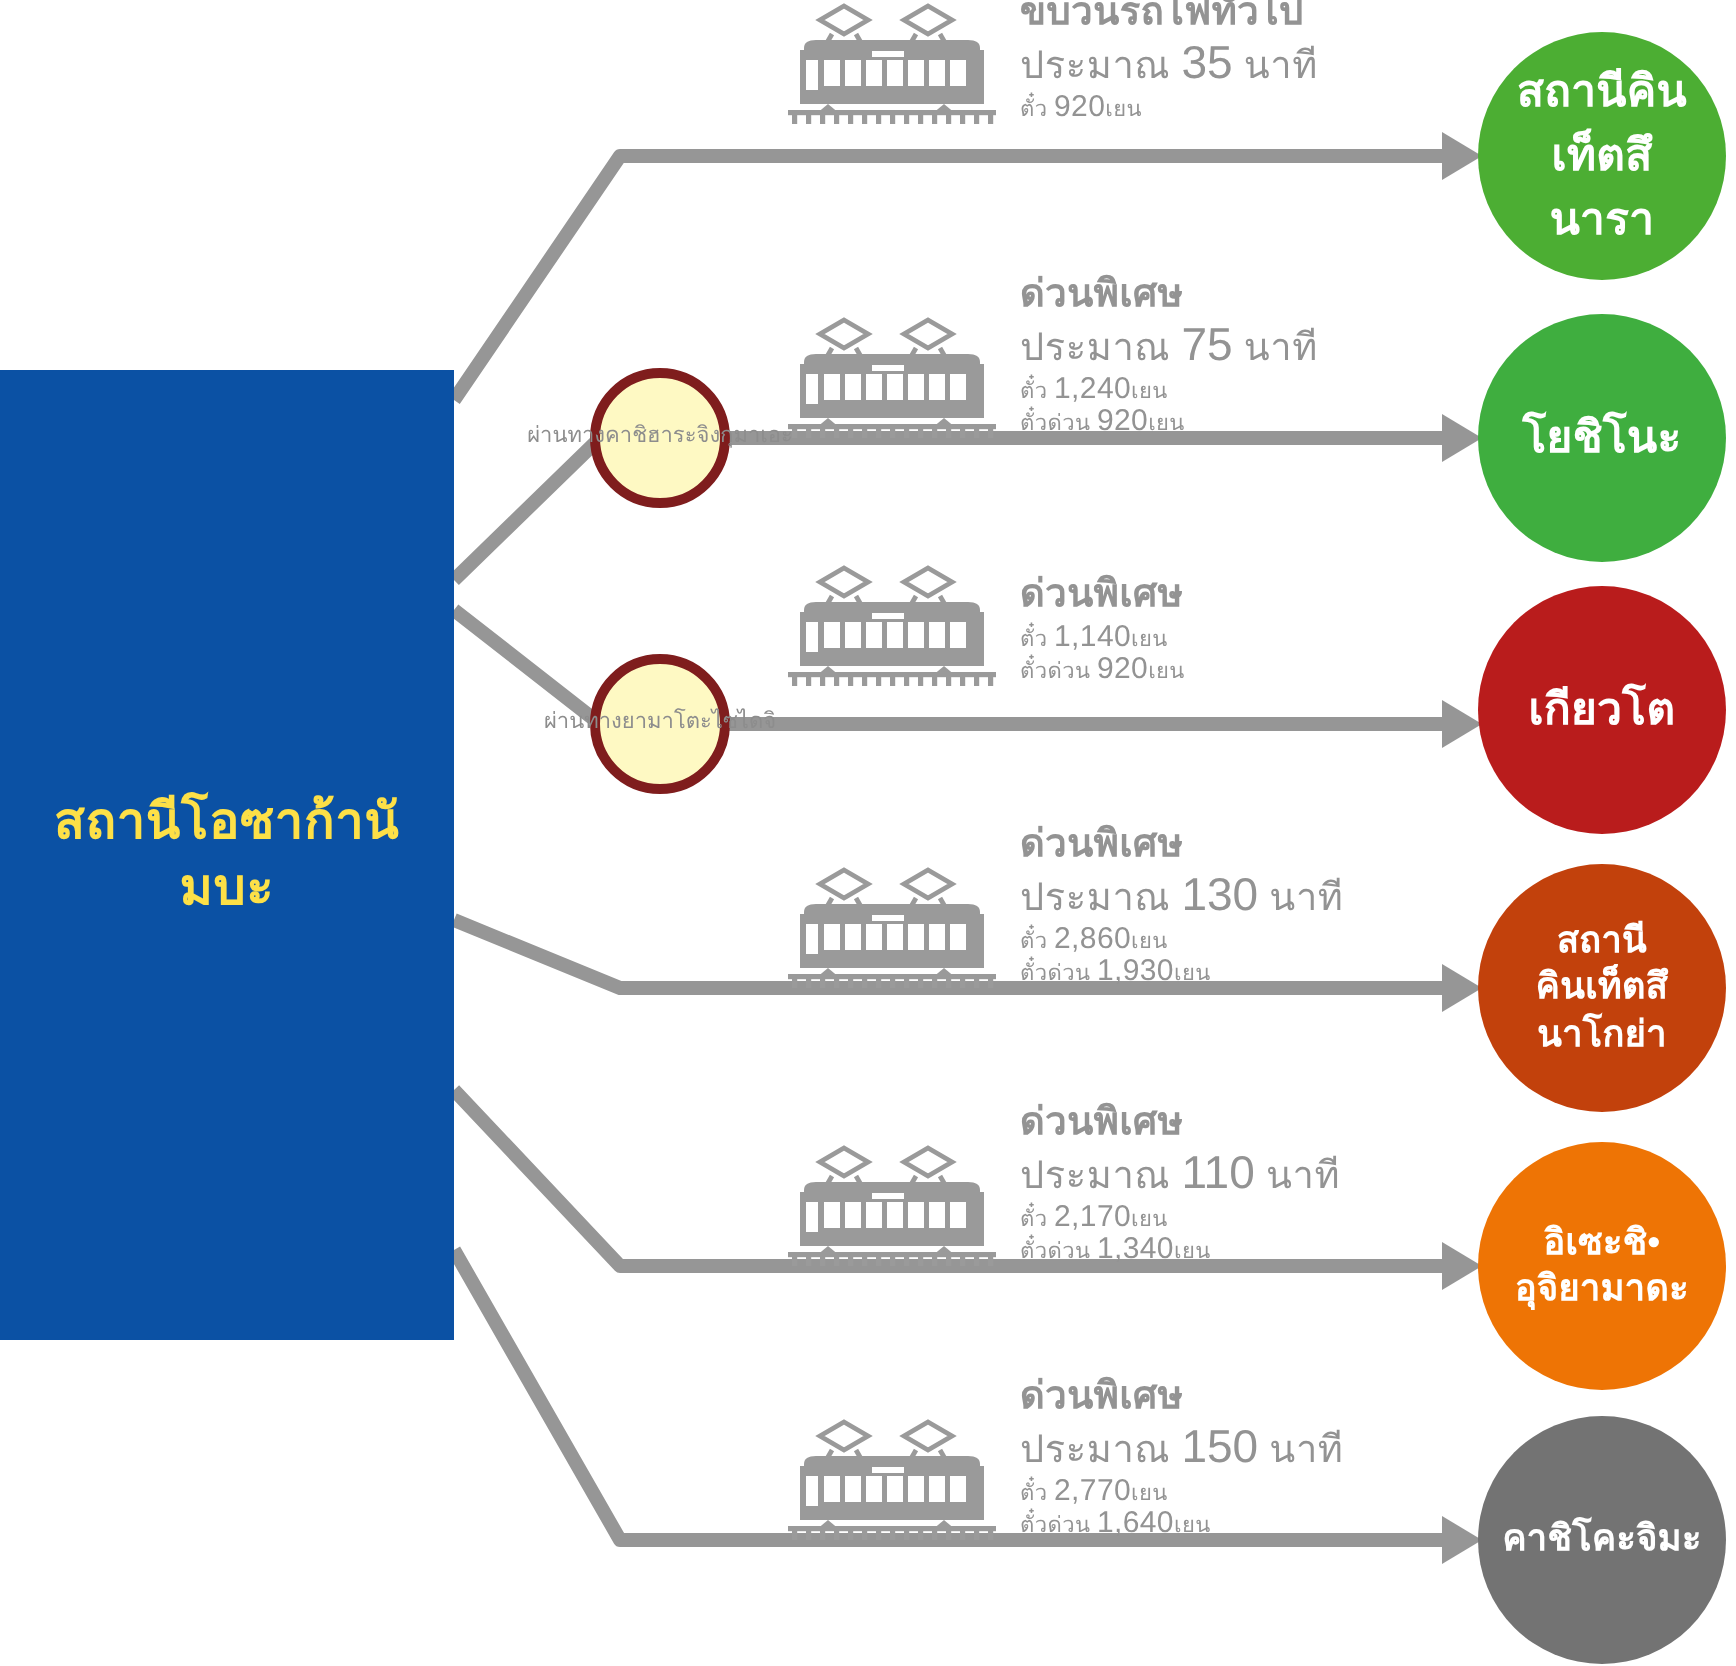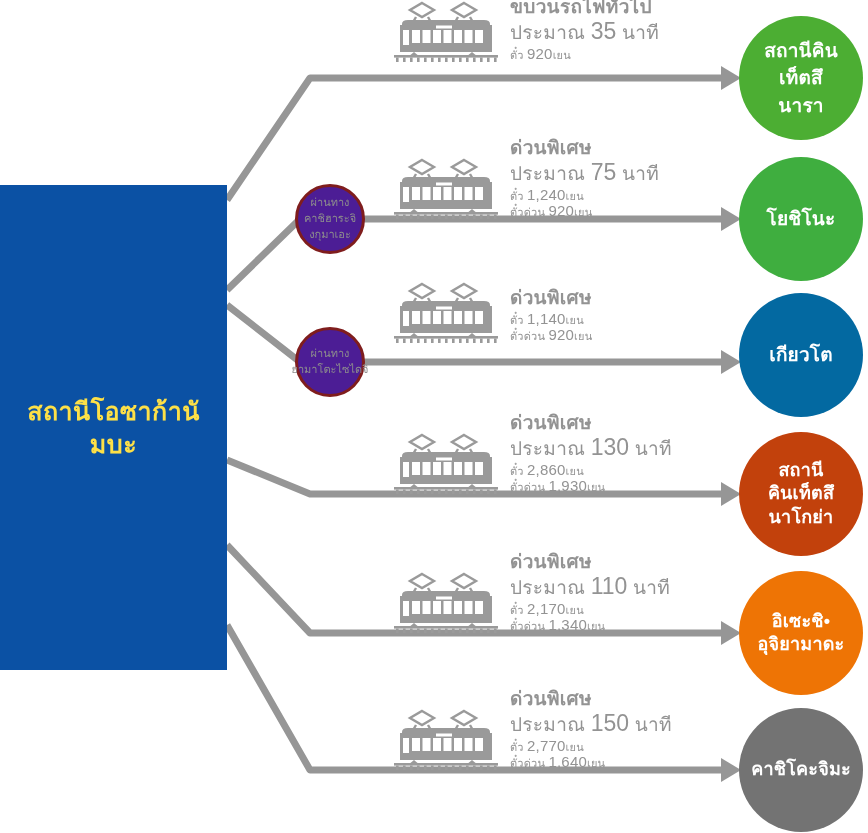--- a/index.html
+++ b/index.html
@@ -46,25 +46,25 @@
     font-weight: bold;
     letter-spacing: 0.5px;
     line-height: 1.3;
     text-align: center;
     padding: 0 6px;
   }
 
   
   .waypoint {
     position: absolute;
-    border: 3px solid #7f1d1d;
+    border: 5px solid #7f1d1d;
     border-radius: 50%;
-    background: #4c1d95;
+    background: #fef9c3;
     display: flex;
-    flex-direction: column;
+    flex-direction: row;
     align-items: center;
     justify-content: center;
     box-sizing: border-box;
     z-index: 4;
   }
   .waypoint .wp-line {
     color: #8d8d8d;
     font-size: 11px;
     line-height: 1.45;
     white-space: nowrap;
@@ -122,21 +122,21 @@
     border-radius: 50%;
     display: flex;
     align-items: center;
     justify-content: center;
     text-align: center;
     box-sizing: border-box;
     z-index: 4;
   }
   .dest-label {
     color: #ffffff;
-    font-size: 19px;
+    font-size: 22px;
     font-weight: bold;
     line-height: 1.45;
     letter-spacing: 0.2px;
     padding: 0 5px;
   }
   .dest-label.small {
     font-size: 18px;
     line-height: 1.3;
   }
 </style>
@@ -438,21 +438,21 @@
         <div class="dest-label">
           <div>สถานีคินเท็ตสึ</div>
           <div>นารา</div>
         </div>
       </div>
       <div class="dest" style="left: 739px; top: 157px; width: 124px; height: 124px; background: rgb(63, 174, 63);">
         <div class="dest-label">
           <div>โยชิโนะ</div>
         </div>
       </div>
-      <div class="dest" style="left: 739px; top: 293px; width: 124px; height: 124px; background: #0369a1;">
+      <div class="dest" style="left: 739px; top: 293px; width: 124px; height: 124px; background: #b91c1c;">
         <div class="dest-label">
           <div>เกียวโต</div>
         </div>
       </div>
       <div class="dest" style="left: 739px; top: 432px; width: 124px; height: 124px; background: #c2410c;">
         <div class="dest-label small">
           <div>สถานี</div>
           <div>คินเท็ตสึ</div>
           <div>นาโกย่า</div>
         </div>

